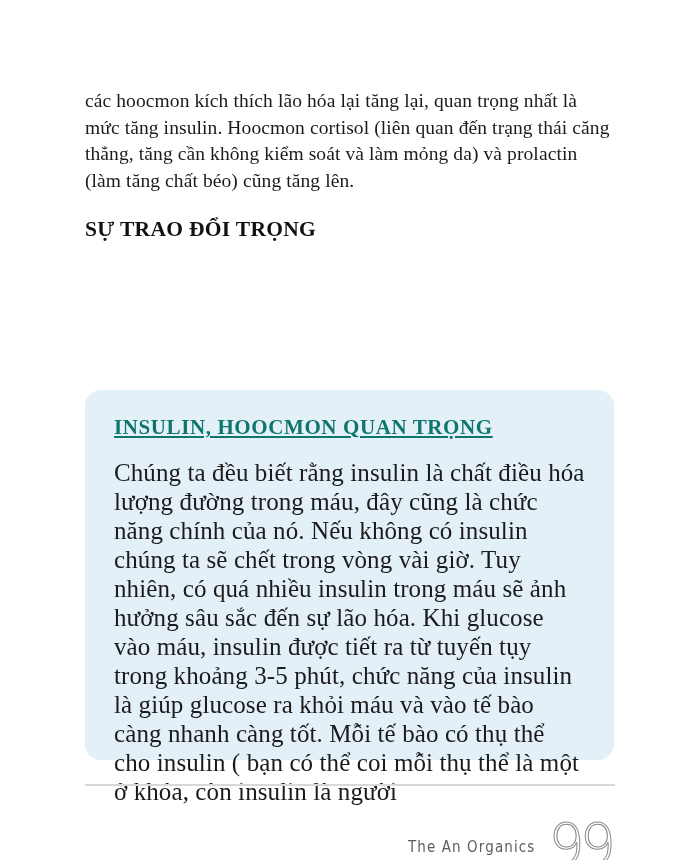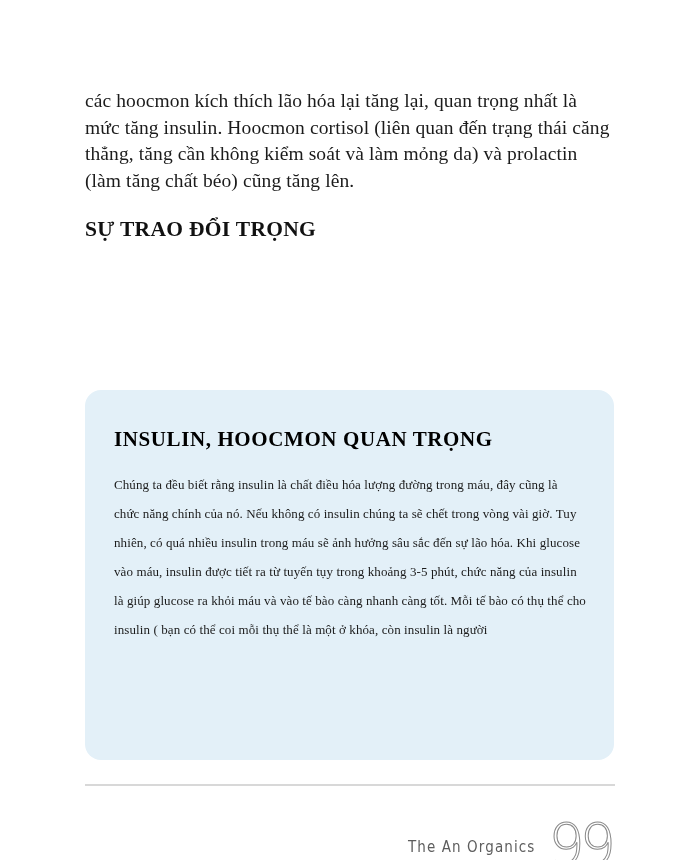--- a/index.html
+++ b/index.html
@@ -68,28 +68,29 @@
     border-radius: 16px;
     box-sizing: border-box;
     padding: 22px 28px 20px 29px;
   }
 
   .callout-heading {
     font-family: "Liberation Serif", "DejaVu Serif", serif;
     font-size: 21px;
     line-height: 30px;
     font-weight: 700;
-    color: #000000;
-    margin: 12px 0 16px 0;
+    color: #0f766e;
+    margin: 0 0 16px 0;
     letter-spacing: 0.6px;
+    text-decoration: underline;
   }
 
   .callout-body {
     font-family: "Liberation Serif", "DejaVu Serif", serif;
-    font-size: 13px;
+    font-size: 25px;
     line-height: 29px;
     color: #1b1b1b;
     margin: 0;
     letter-spacing: 0.1px;
   }
 
   
   .footer-rule {
     position: absolute;
     left: 85px;

